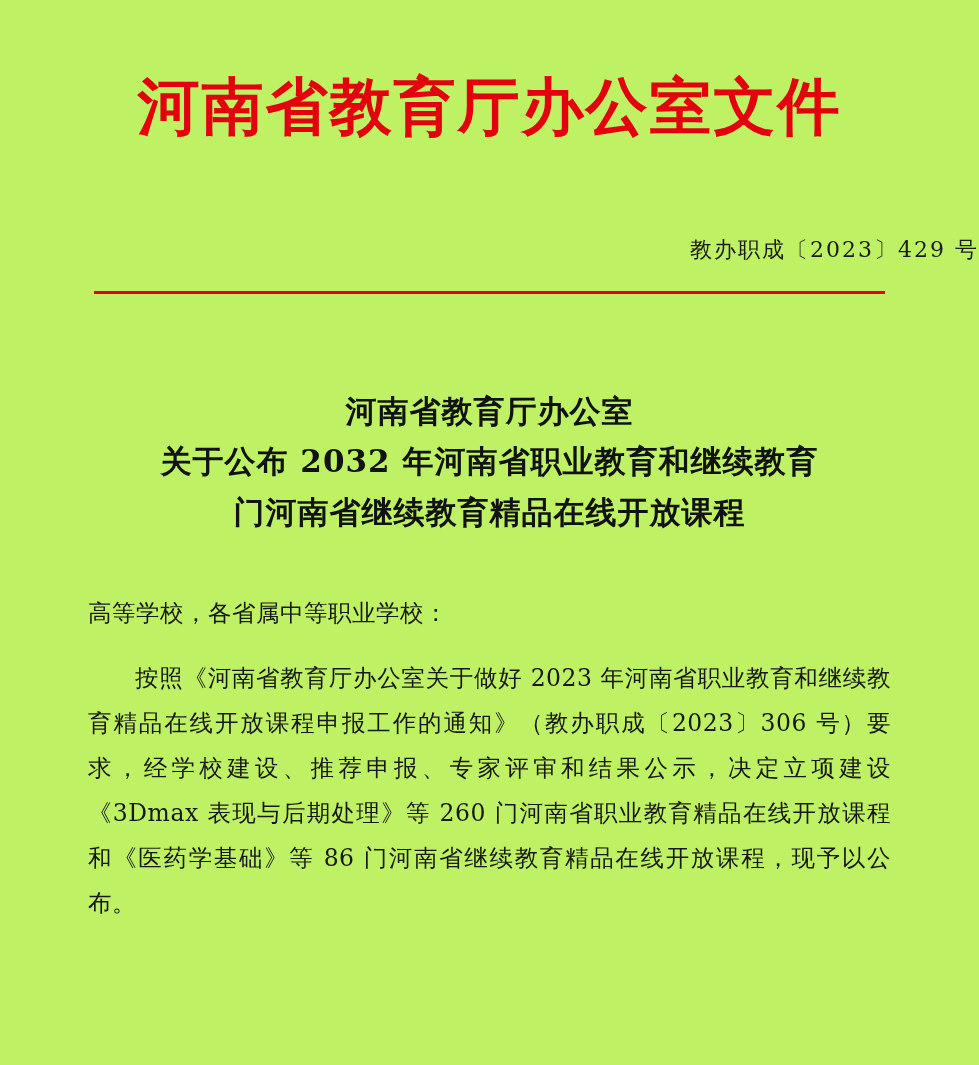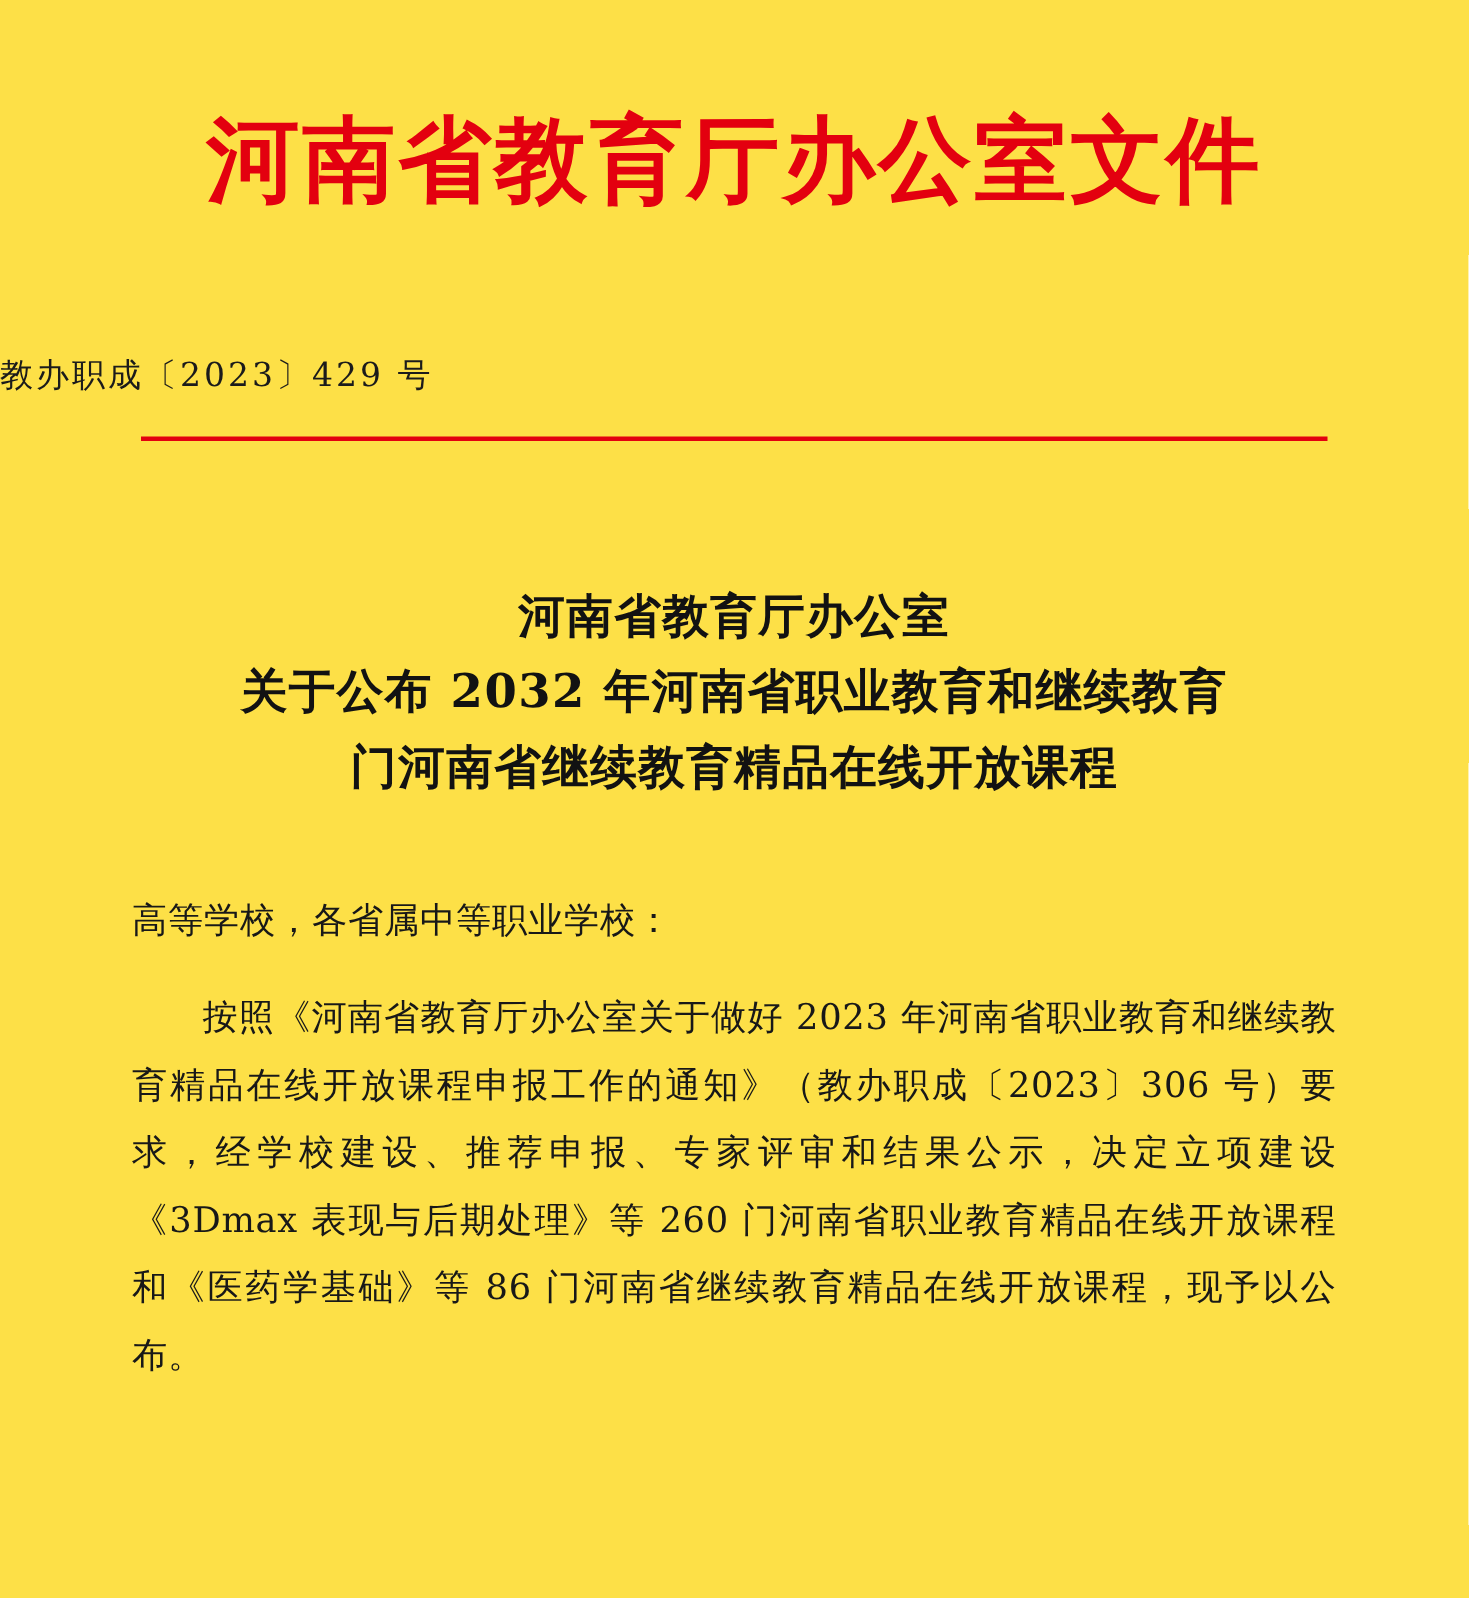--- a/index.html
+++ b/index.html
@@ -12,41 +12,41 @@
     height: 1065px;
     font-family: "DejaVu Serif", "Liberation Serif", serif;
     color: #1b1b1b;
     overflow: hidden;
   }
   .page {
     position: relative;
     width: 979px;
     height: 1065px;
     box-sizing: border-box;
-    background: #fde047;
+    background: #bef264;
   }
 
   
   .masthead {
     text-align: center;
     padding-top: 74px;
   }
   .masthead-title {
     font-family: "DejaVu Serif", "Liberation Serif", serif;
     font-weight: 700;
     font-size: 62px;
     line-height: 1.05;
     letter-spacing: 2px;
     color: #e3000f;
     white-space: nowrap;
   }
 
   
   .docnum-wrap {
-    text-align: left;
+    text-align: right;
     margin-top: 96px;
   }
   .docnum {
     font-size: 22px;
     letter-spacing: 2px;
     color: #1b1b1b;
   }
 
   
   .red-rule {

